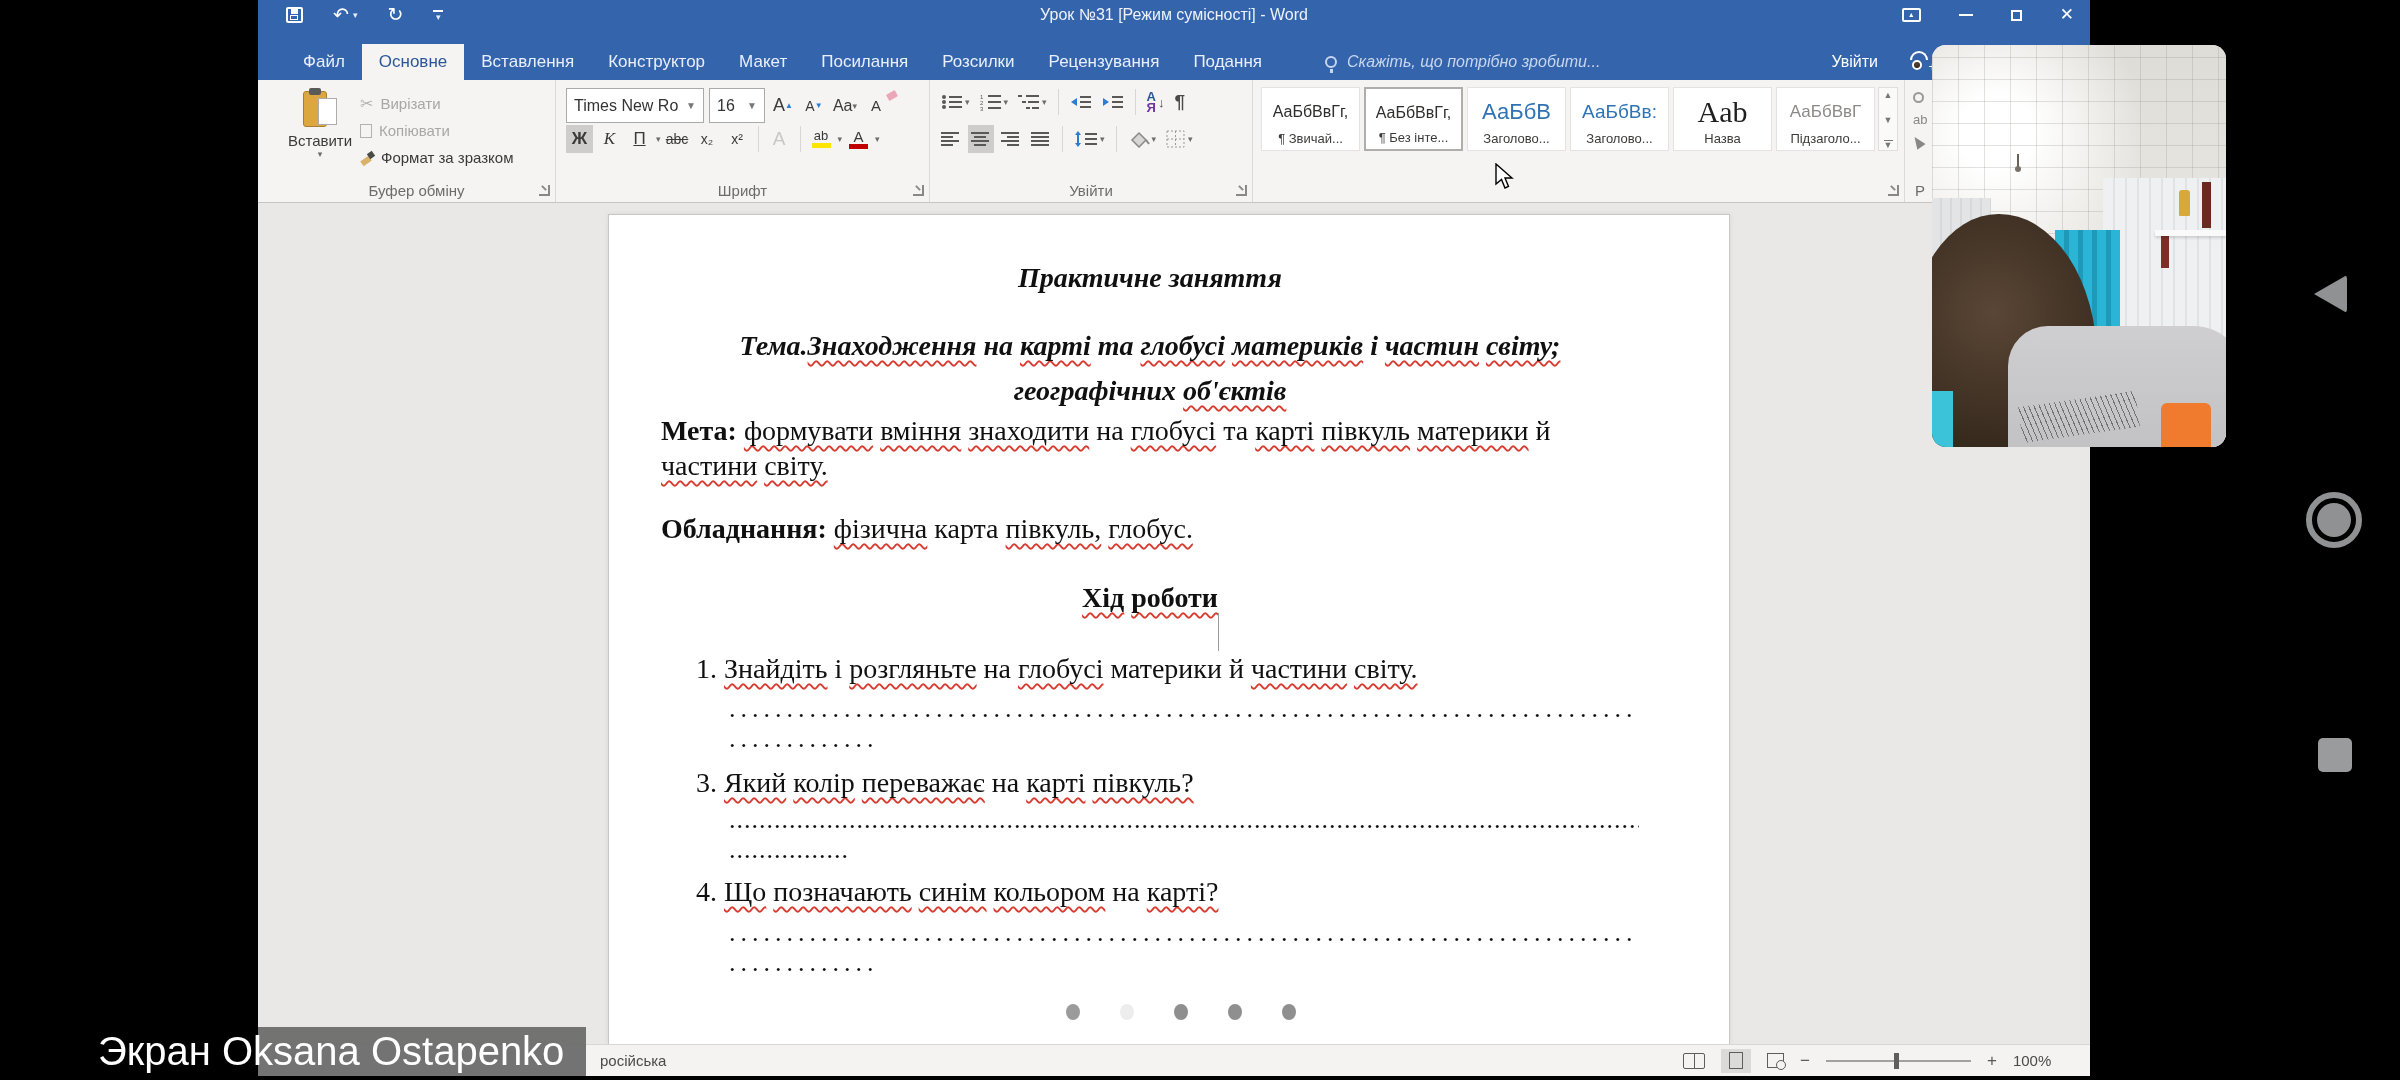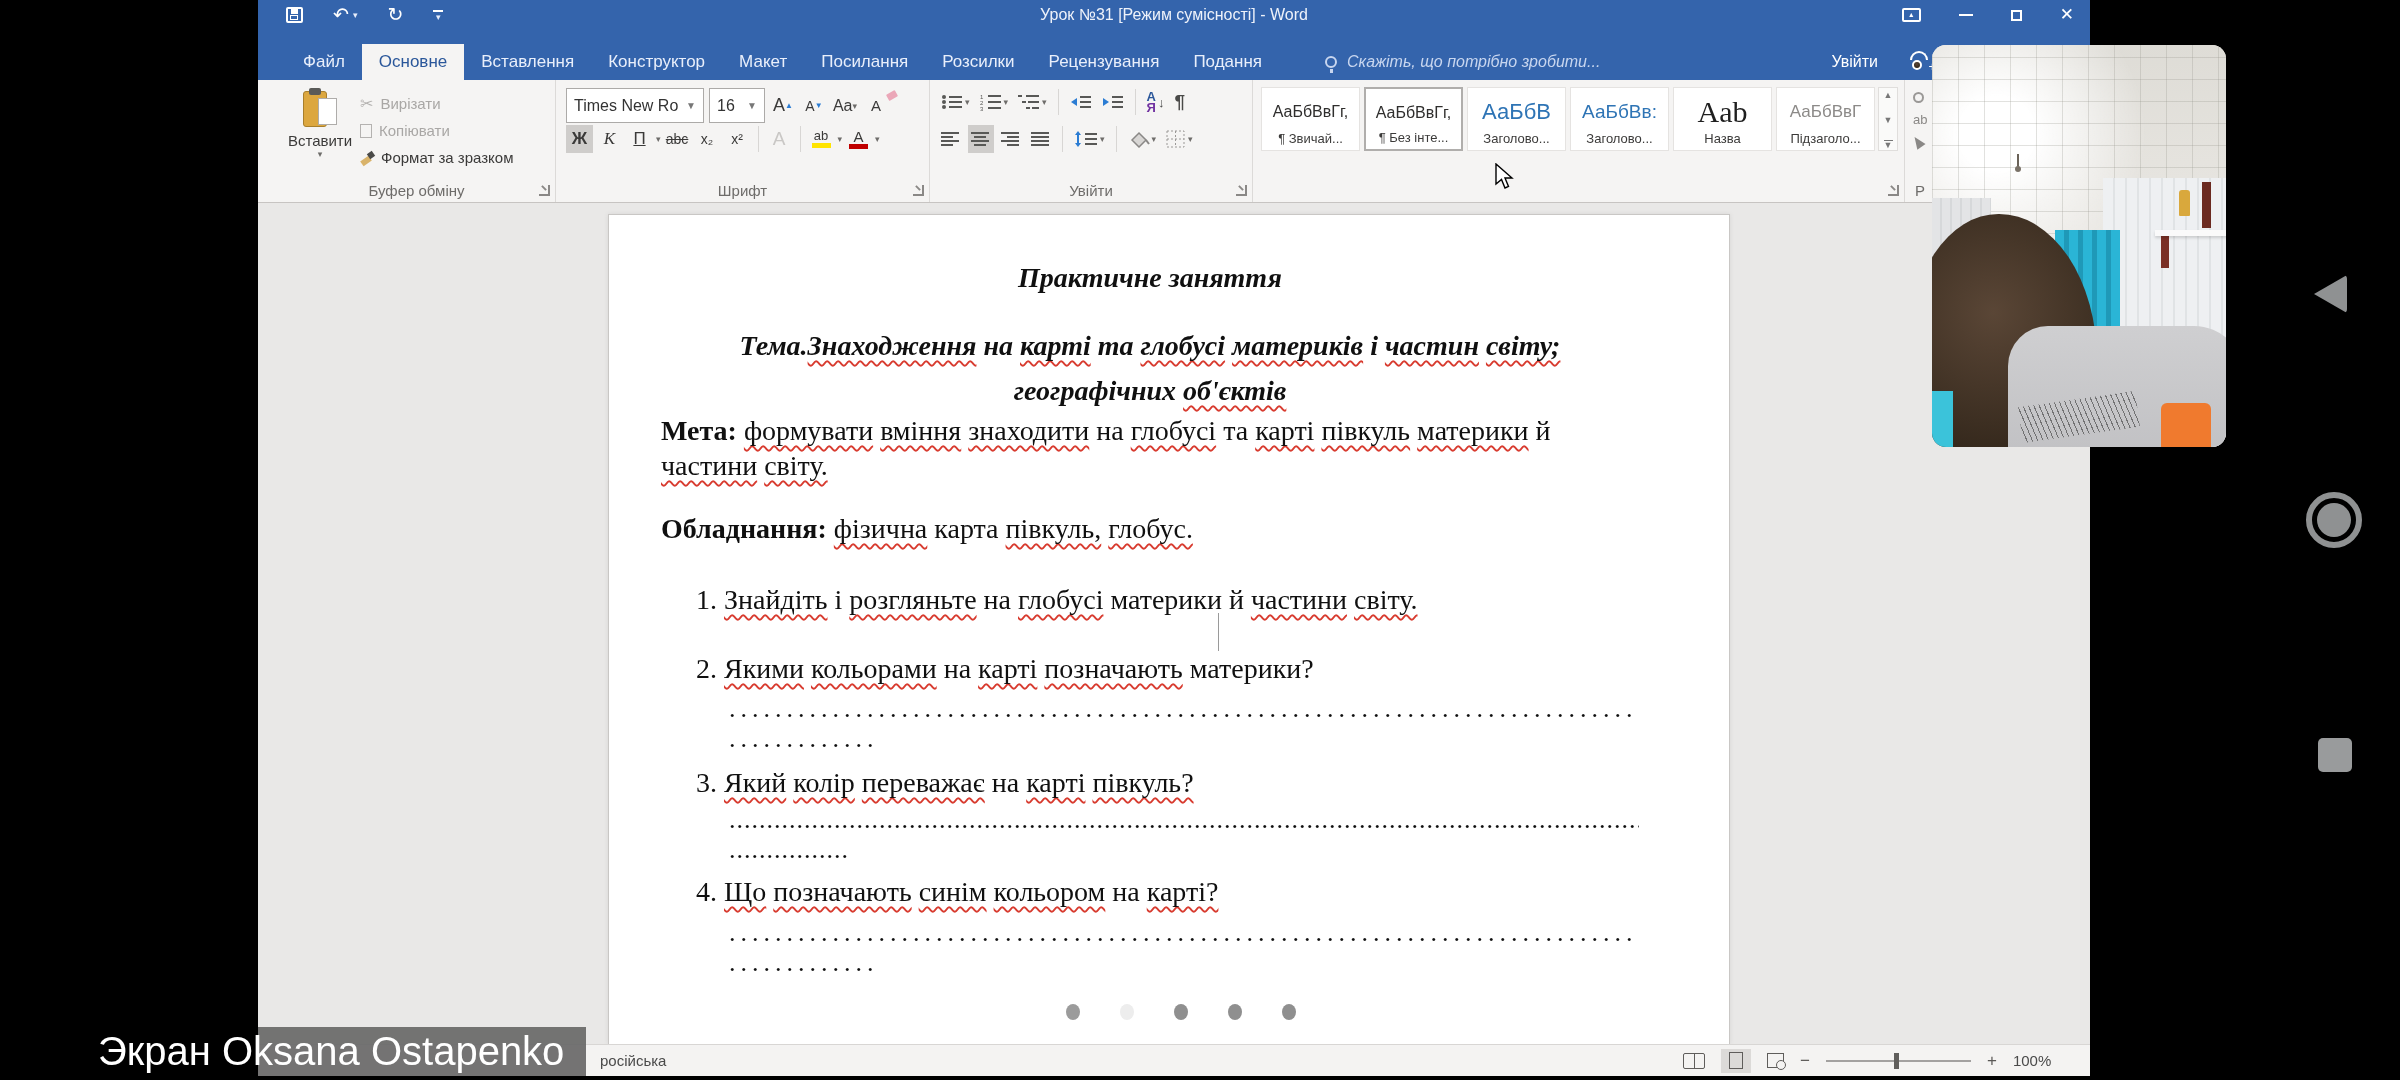--- a/index.html
+++ b/index.html
@@ -501,22 +501,22 @@
     <path d="M2 1 L2 21 L7.5 16.5 L11 25 L14.5 23.5 L11 15 L18 15 Z" fill="#fff" stroke="#000" stroke-width="1.4"></path>
   </svg>
 
   <div class="canvas">
     <div class="page">
       <div class="pagecontent" id="docDyn">
           <p class="c" style="margin-top: 0px;"><span class="b i">Практичне заняття</span></p>
           <p class="c" style="margin-top: 28px; line-height: 45px;"><span class="b i">Тема.</span><span class="b i sp">Знаходження</span><span class="b i"> на </span><span class="b i sp">карті</span><span class="b i"> та </span><span class="b i sp">глобусі</span><span class="b i"> </span><span class="b i sp">материків</span><span class="b i"> і </span><span class="b i sp">частин</span><span class="b i"> </span><span class="b i sp">світу;</span><span class="b i"> географічних </span><span class="b i sp">об'єктів</span></p>
           <p style="margin-top: 0px; line-height: 35px;"><span class="b">Мета: </span><span class="sp">формувати</span><span> </span><span class="sp">вміння</span><span> </span><span class="sp">знаходити</span><span> на </span><span class="sp">глобусі</span><span> та </span><span class="sp">карті</span><span> </span><span class="sp">півкуль</span><span> </span><span class="sp">материки</span><span> й </span><span class="sp">частини</span><span> </span><span class="sp">світу.</span></p>
           <p style="margin-top: 29px;"><span class="b">Обладнання: </span><span class="sp">фізична</span><span> карта </span><span class="sp">півкуль,</span><span> </span><span class="sp">глобус.</span></p>
+          <p class="c" style="margin-top: 35px;"><span class="b sp">Хід</span><span class="b"> </span><span class="b sp">роботи</span></p>
           <p class="item" style="margin-top: 37px;"><span>1. </span><span class="sp">Знайдіть</span><span> і </span><span class="sp">розгляньте</span><span> на </span><span class="sp">глобусі</span><span> материки й </span><span class="sp">частини</span><span> </span><span class="sp">світу.</span></p>
-          <p class="item" style="margin-top: 35px;"><span>2. </span><span class="sp">Якими</span><span> </span><span class="sp">кольорами</span><span> на </span><span class="sp">карті</span><span> </span><span class="sp">позначають</span><span> материки?</span></p>
           <p class="dots wide" style="margin-top: 8px; line-height: 30px;">................................................................................................................</p>
           <p class="dots wide" style="margin-top: 0px; line-height: 30px;">.............</p>
           <p class="item" style="margin-top: 12px;"><span>3. </span><span class="sp">Який</span><span> </span><span class="sp">колір</span><span> </span><span class="sp">переважає</span><span> на </span><span class="sp">карті</span><span> </span><span class="sp">півкуль?</span></p>
           <p class="dots dense" style="margin-top: 5px; line-height: 30px;">................................................................................................................................................................</p>
           <p class="dots dense" style="margin-top: 0px; line-height: 30px;">................</p>
           <p class="item" style="margin-top: 10px;"><span>4. </span><span class="sp">Що</span><span> </span><span class="sp">позначають</span><span> </span><span class="sp">синім</span><span> </span><span class="sp">кольором</span><span> на </span><span class="sp">карті?</span></p>
           <p class="dots wide" style="margin-top: 9px; line-height: 30px;">................................................................................................................</p>
           <p class="dots wide" style="margin-top: 0px; line-height: 30px;">.............</p>
         </div>
       <div class="caret"></div>

